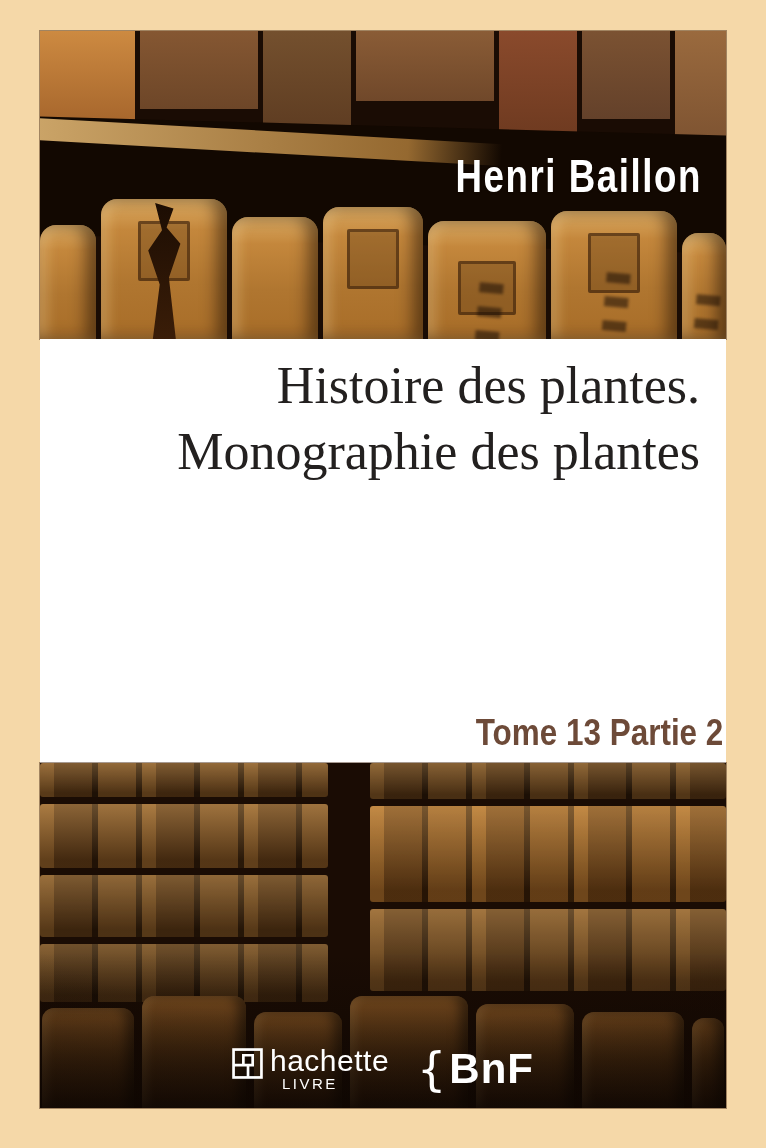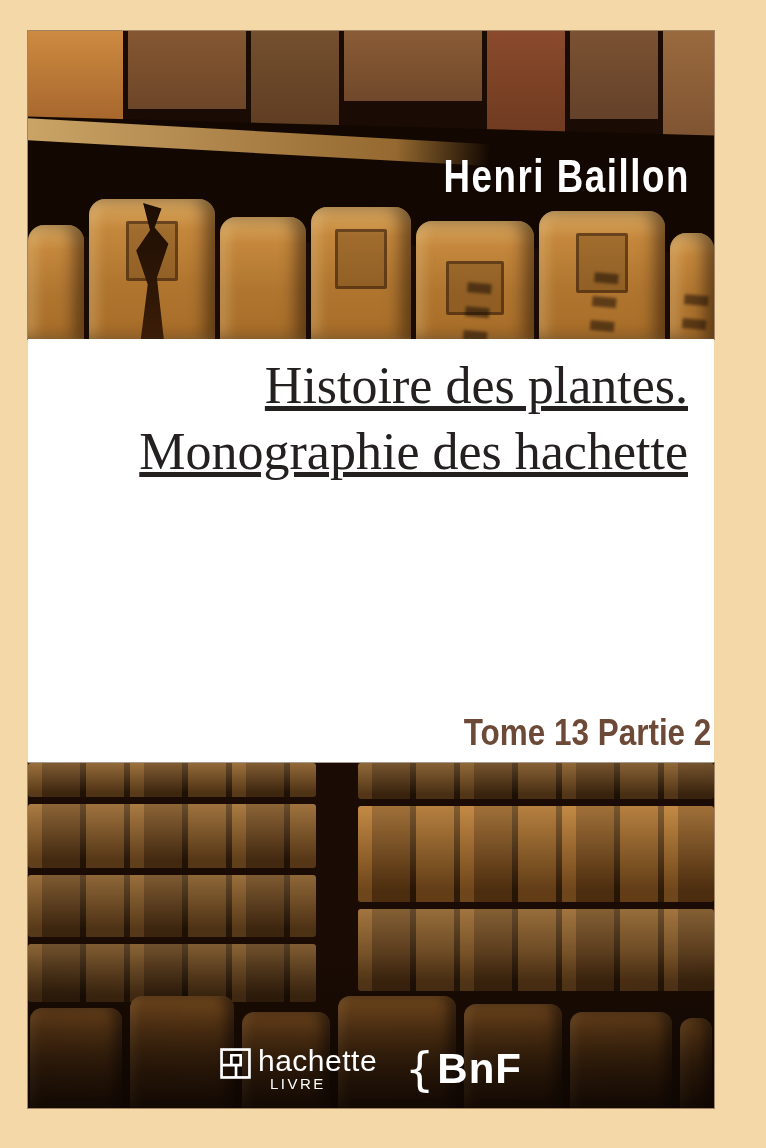--- a/index.html
+++ b/index.html
@@ -3,21 +3,21 @@
 <meta charset="utf-8">
 <style>
   html,body{margin:0;padding:0;}
   body{
     width:766px;height:1148px;
     background:var(--frame-cream,#f5d8a8);
     font-family:"Liberation Sans",sans-serif;
     overflow:hidden;position:relative;
   }
   .cover{
-    position:absolute;left:28px;top:31px;width:686px;height:1077px;
+    position:absolute;left:40px;top:31px;width:686px;height:1077px;
   }
   
   .photo-top{
     position:relative;width:686px;height:308px;
     background:var(--photo-dark,#170b03);
     overflow:hidden;
     box-shadow:0 0 0 1px rgba(60,30,10,.45);
   }
   .back-row{position:absolute;top:0;left:0;right:0;height:150px;display:flex;gap:5px;align-items:flex-start;}
   .bb{flex:none;}
@@ -56,21 +56,21 @@
     position:absolute;top:121px;right:24px;z-index:6;
     font:700 47px/1 "Liberation Sans",sans-serif;color:#fff;
     letter-spacing:2px;transform:scaleX(.78);transform-origin:100% 50%;
     white-space:nowrap;text-shadow:0 1px 2px rgba(20,10,0,.25);
   }
   
   .band{position:relative;width:686px;height:424px;background:var(--band-white,#fff);}
   .title{
     padding:14px 26px 0 0;text-align:right;
     font-family:"Liberation Serif",serif;font-weight:400;
-    font-size:52px;line-height:66px;color:var(--title-ink,#23201f);text-decoration:underline;
+    font-size:52px;line-height:66px;color:var(--title-ink,#23201f);
   }
   .volume{
     position:absolute;right:3px;bottom:12px;white-space:nowrap;
     font:700 37px/1 "Liberation Sans",sans-serif;color:var(--volume-brown,#6d4a38);
     transform:scaleX(.85);transform-origin:100% 50%;
   }
   
   .photo-bottom{
     position:relative;width:686px;height:345px;
     background:var(--photo-dark,#1b0d04);overflow:hidden;
@@ -155,21 +155,21 @@
       <div class="fb">
           <i class="script"></i>
         </div>
     </div>
     <div class="author">Henri Baillon</div>
   </div>
 
   <div class="band">
     <div class="title">
       <div>Histoire des plantes.</div>
-      <div>Monographie des hachette</div>
+      <div>Monographie des plantes</div>
     </div>
     <div class="volume">Tome 13 Partie 2</div>
   </div>
 
   <div class="photo-bottom">
     <div class="stack left">
       <div class="row"></div>
       <div class="row"></div>
       <div class="row"></div>
       <div class="row"></div>

